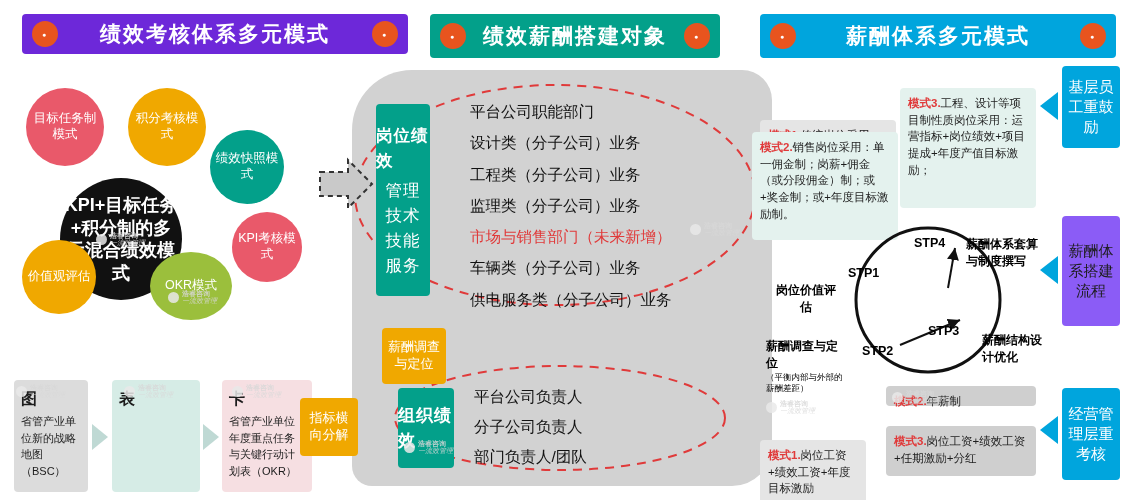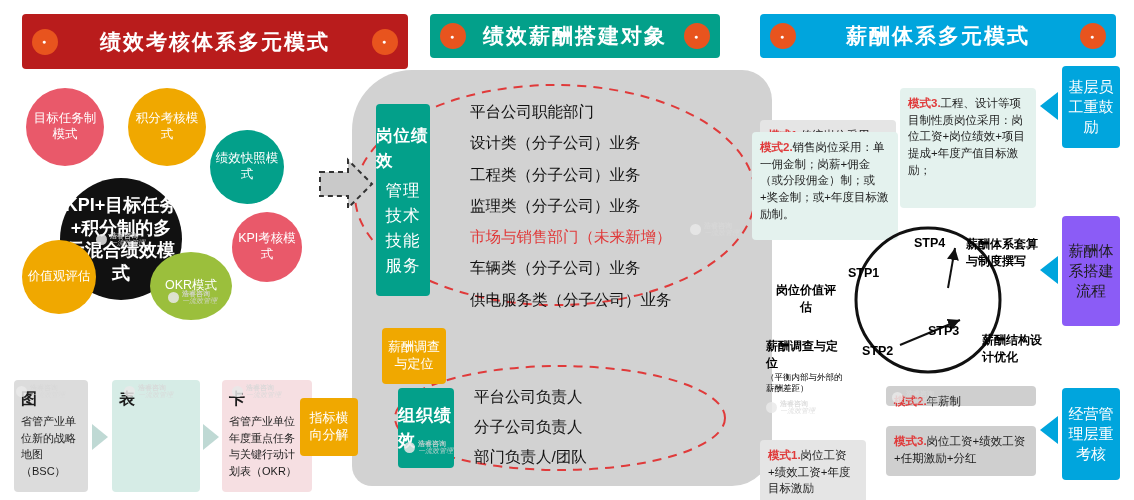--- a/index.html
+++ b/index.html
@@ -16,21 +16,21 @@
     border-radius:4px;color:#fff;font-weight:bold;letter-spacing:2px;
   }
   .hdr .logo{
     width:26px;height:26px;border-radius:50%;
     display:flex;align-items:center;justify-content:center;
     font-size:7px;line-height:1;color:#fff;position:absolute;
   }
   .hdr .logo.left{left:10px;}
   .hdr .logo.right{right:10px;}
   .logo-dot{background:#e8541e;}
-  .hdr1{left:22px;top:14px;width:386px;height:55px;background:#b91c1c;font-size:21px;}
+  .hdr1{left:22px;top:14px;width:386px;height:40px;background:#6d28d9;font-size:21px;}
   .hdr2{left:430px;top:14px;width:290px;height:44px;background:#03a08a;font-size:21px;}
   .hdr3{left:760px;top:14px;width:356px;height:44px;background:#00a5dd;font-size:21px;}
 
   
   .wm{
     position:absolute;display:flex;align-items:center;gap:3px;
     font-size:7px;color:#d8d8d8;opacity:.85;pointer-events:none;
   }
   .wm .d{width:11px;height:11px;border-radius:50%;background:#e9e9e9;}
   .wm .t{display:flex;flex-direction:column;line-height:1.05;}
@@ -252,21 +252,21 @@
     </span>
 </div>
 
 <div class="card c-mint" style="left:760px;top:76px;width:136px;height:52px;">
   <span class="lbl">模式1.</span><span>传统岗位采用：岗位工资+绩效工资</span>
 </div>
 <div class="card c-ltmint" style="left:752px;top:132px;width:146px;height:108px;">
   <span class="lbl">模式2.</span><span>销售岗位采用：单一佣金制；岗薪+佣金（或分段佣金）制；或+奖金制；或+年度目标激励制。</span>
 </div>
 <div class="card c-ltmint" style="left:900px;top:88px;width:136px;height:120px;">
-  <span class="lbl">模式3.</span><span>工程、设计等项目制性质岗位采用：岗位工资+岗位绩效+项目提成+年度产值目标激励；</span>
+  <span class="lbl">模式3.</span><span>工程、设计等项目制性质岗位采用：运营指标+岗位绩效+项目提成+年度产值目标激励；</span>
 </div>
 
 <div class="card c-mint" style="left:760px;top:396px;width:106px;height:65px;">
   <span class="lbl">模式1.</span><span>岗位工资+绩效工资+年度目标激励</span>
 </div>
 <div class="card c-gray" style="left:886px;top:386px;width:150px;height:20px;">
   <span class="lbl">模式2.</span><span>年薪制</span>
 </div>
 <div class="card c-gray" style="left:886px;top:426px;width:150px;height:50px;">
   <span class="lbl">模式3.</span><span>岗位工资+绩效工资+任期激励+分红</span>

